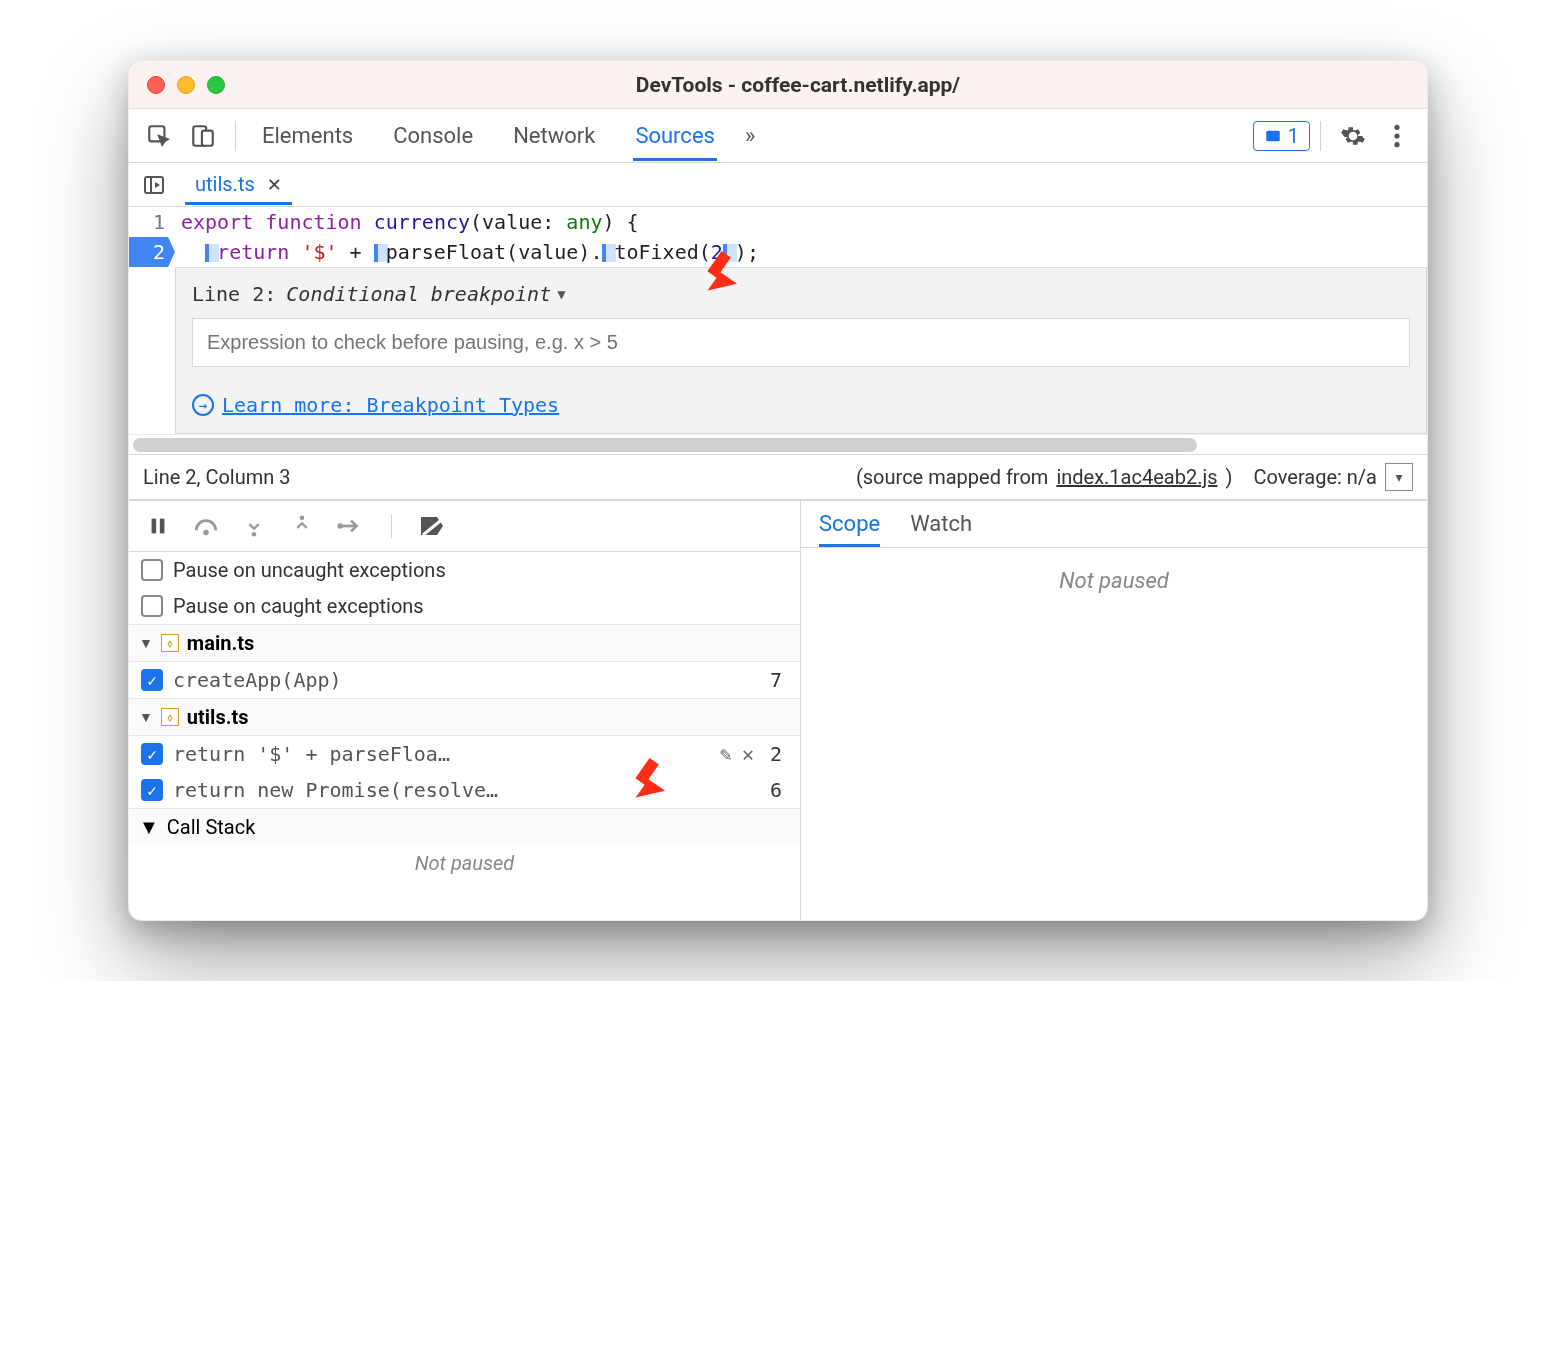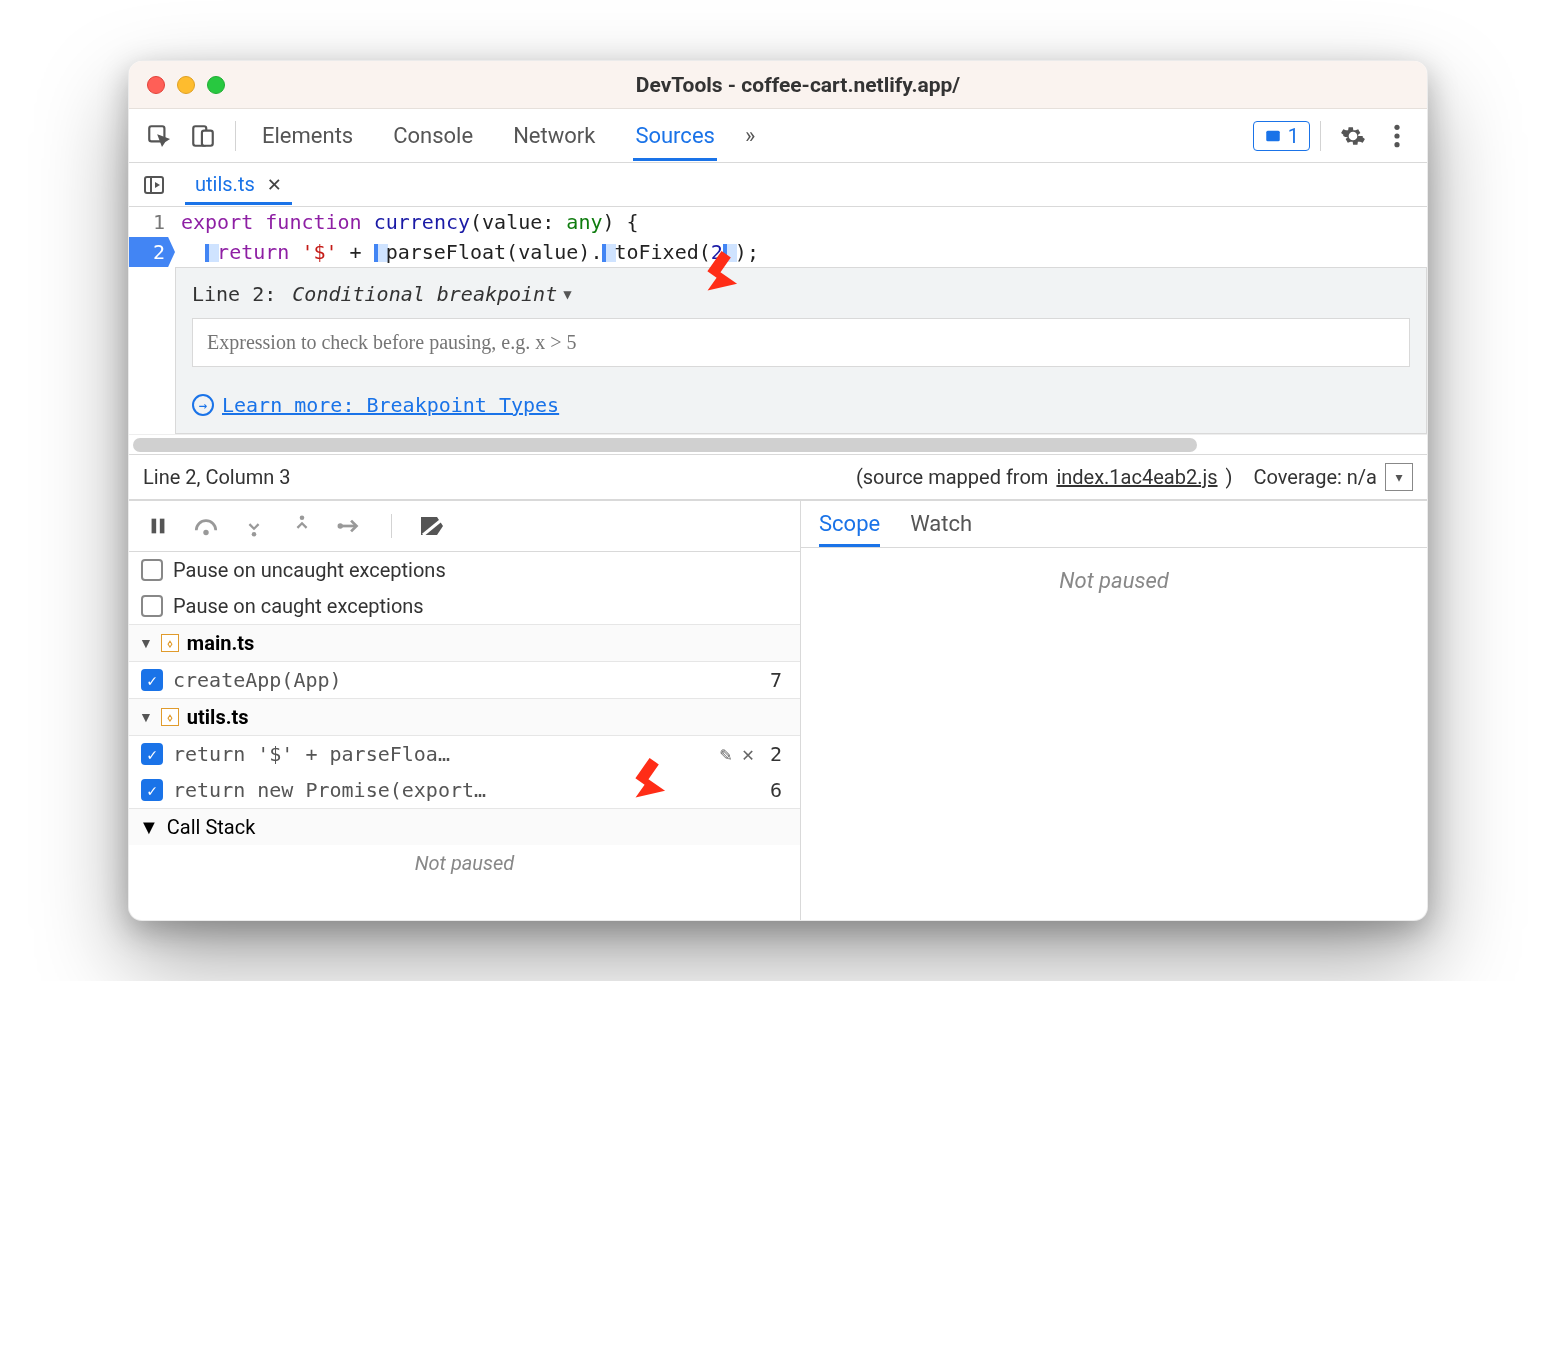--- a/index.html
+++ b/index.html
@@ -127,29 +127,29 @@
 
   
   .bp-editor {
     margin-left: 46px;
     background:#f1f3f4;
     border:1px solid #d9d9d9;
     padding: 14px 16px 16px;
     font-size: 20px;
   }
   .bp-head { display:flex; align-items:center; gap: 10px; color:#333; margin-bottom: 12px;}
-  .bp-head .line-label { color:#333; margin-right: 6px;}
+  .bp-head .line-label { color:#333; }
   .bp-type { display:flex; align-items:center; gap:6px; cursor:pointer;font-style:italic;}
   .bp-type .tri { font-size:14px; color:#555; }
   .bp-input {
     width: 100%;
     background:#fff;
     border:1px solid #d9d9d9;
     padding: 12px 14px;
-    font-family: Liberation Serif, serif;
+    font-family: Liberation Sans, sans-serif;
     font-size: 20px;
     color:#888;
   }
   .bp-learn { margin-top: 26px; display:flex; align-items:center; gap:8px; }
   .bp-learn a { color:#1a73e8; text-decoration: underline; font-size:20px; }
   .bp-learn .circ { width:22px;height:22px;border:2px solid #1a73e8;border-radius:50%;display:flex;align-items:center;justify-content:center;color:#1a73e8;font-size:14px;}
 
   .red-arrow {
     position:absolute;
     color:#ff2d17;
@@ -425,21 +425,21 @@
           </div>
           <div class="bp-item" style="position:relative;">
             <div class="chk checked">✓</div>
             <span class="txt">return '$' + parseFloa…</span>
             <span class="ed">✎</span>
             <span class="rm">✕</span>
             <span class="ln">2</span>
           </div>
           <div class="bp-item">
             <div class="chk checked">✓</div>
-            <span class="txt">return new Promise(export…</span>
+            <span class="txt">return new Promise(resolve…</span>
             <span class="ln">6</span>
           </div>
         </div>
 
         <div class="section-head">
           <span class="tri">▼</span>
           <span>Call Stack</span>
         </div>
         <div class="np-text">Not paused</div>
 

